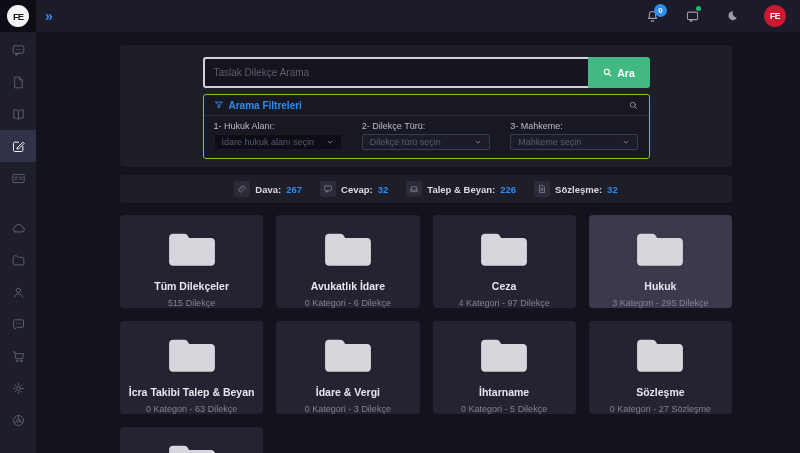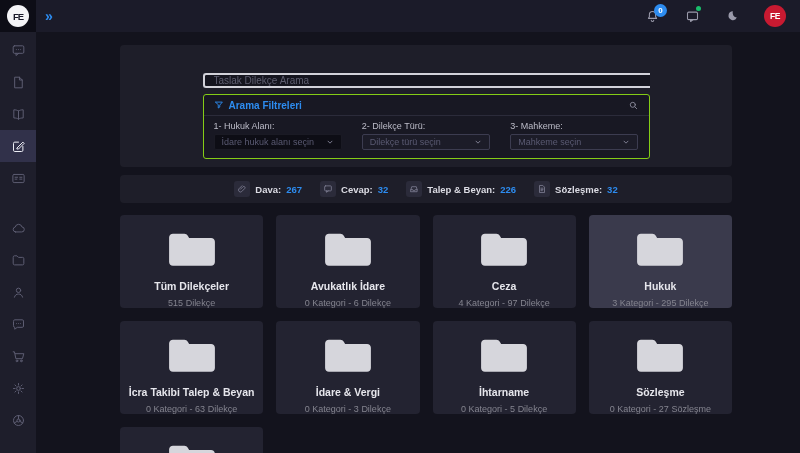--- a/index.html
+++ b/index.html
@@ -33,21 +33,21 @@
   .s-item { height:32px; display:flex; align-items:center; justify-content:center;
             color:#5d5d72; cursor:pointer; }
   .s-item.active { background:#31314a; color:#edeef5; }
   .s-gap { height:18px; }
   main { flex:1; padding:13px 68px 0 84px; }
 
   
   .panel { background:#1e1e29; border-radius:4px; }
   .search-panel { padding:12px 0 8px; }
   .inner { width:447px; margin:0 auto; }
-  .search-row { display:flex; height:31px;align-items:flex-end; }
+  .search-row { display:flex; height:31px; }
   .search-row input { flex:1; background:#15151f; border:2px solid #d2d2da; border-right:none;
            border-radius:3px 0 0 3px; padding:0 9px; color:#c8c8d2; font-size:10px;
            outline:none; font-family:"Liberation Sans",sans-serif; }
   .search-row input::placeholder { color:#5e5e70; }
   .ara-btn { width:62px; background:#42b983; border:none; border-radius:0 3px 3px 0;
              color:#fff; font-weight:bold; font-size:10.5px; display:flex; align-items:center;
              justify-content:center; gap:4px; cursor:pointer;
              font-family:"Liberation Sans",sans-serif; }
   .filter-box { margin-top:6px; background:#181823; border:1px solid #84cc16; border-radius:3px; }
   .filter-head { display:flex; justify-content:space-between; align-items:center;
@@ -233,20 +233,29 @@
           </span>
       </div>
     </nav>
 
     <main>
 
       <section class="panel search-panel">
         <div class="inner">
           <div class="search-row">
             <input type="text" placeholder="Taslak Dilekçe Arama" style="">
+            <button class="ara-btn">
+              <span>
+                <svg width="11" height="11" viewBox="0 0 24 24" fill="none" stroke="currentColor" stroke-width="2.4" stroke-linecap="round">
+                    <circle cx="10.5" cy="10.5" r="5.5"></circle>
+                    <path d="M14.8 14.8L19 19"></path>
+                  </svg>
+              </span>
+              <span>Ara</span>
+            </button>
           </div>
 
           <div class="filter-box">
             <div class="filter-head">
               <span class="fh-left">
                 <span>
                   <svg width="10" height="10" viewBox="0 0 24 24" fill="none" stroke="currentColor" stroke-width="2.2" stroke-linecap="round" stroke-linejoin="round">
                       <path d="M4 5h16l-6.2 7.2V17l-3.6 2.2v-7.2z"></path>
                     </svg>
                 </span>

